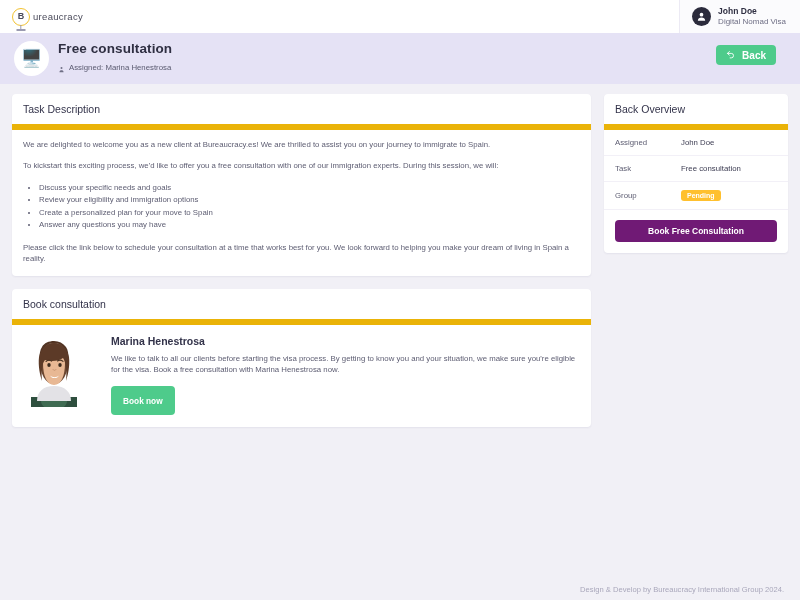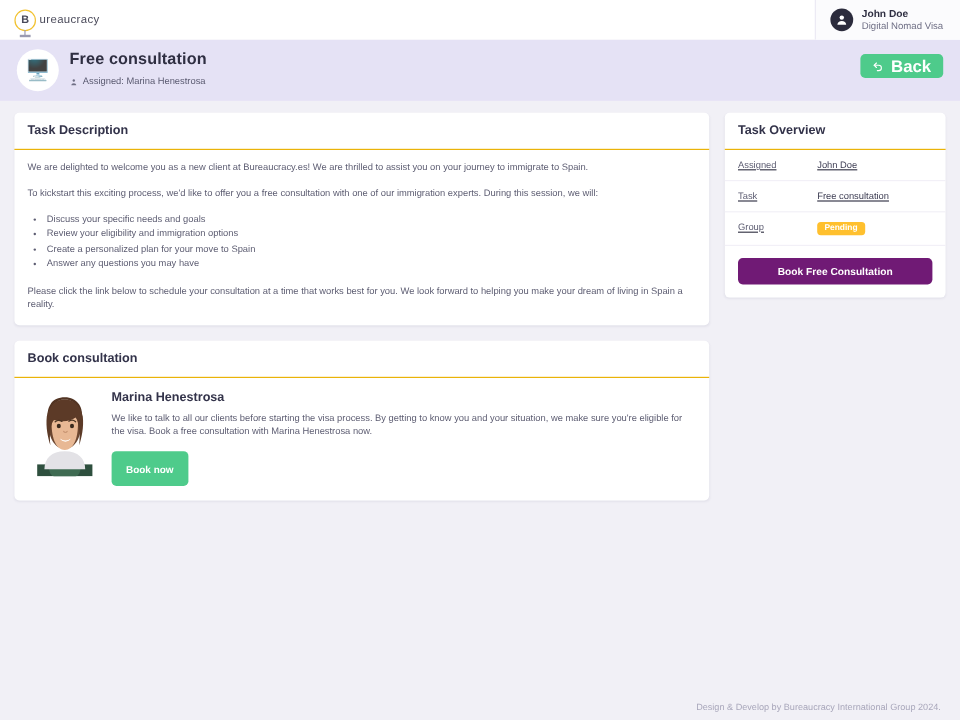--- a/index.html
+++ b/index.html
@@ -118,32 +118,32 @@
   }
   .assigned-row {
     display: flex;
     align-items: center;
     gap: 4px;
     margin-top: 3px;
   }
   .assigned-text { font-size: 7.8px; color: #5a5a70; }
   .back-btn {
     position: absolute;
-    right: 14px;
+    right: 24px;
     top: 12px;
     background: #4ecb8b;
     color: #ffffff;
     border: none;
     border-radius: 4px;
     height: 20px;
     padding: 0 10px;
     display: flex;
     align-items: center;
     gap: 7px;
-    font-size: 14px;
+    font-size: 10px;
     font-weight: bold;
     cursor: pointer;
     font-family: "Liberation Sans", sans-serif;
   }
 
   
   .content {
     display: flex;
     gap: 13px;
     padding: 10px 12px 0 12px;
@@ -152,23 +152,23 @@
   .col-main { width: 579px; }
   .col-side { width: 184px; }
 
   .card {
     background: #ffffff;
     border-radius: 4px;
     box-shadow: 0 1px 2px rgba(60,55,100,0.07);
   }
   .card-head {
     padding: 9px 11px;
-    border-bottom: 1px solid #eab308;
+    border-bottom: 6px solid #eab308;
     font-size: 10.5px;
-    font-weight: bold;
+    font-weight: normal;
     color: #33334a;
   }
   .card-body { padding: 9px 11px 11px 11px; }
 
   .para {
     font-size: 7.8px;
     color: #5d5d72;
     line-height: 1.45;
     margin-bottom: 10px;
   }
@@ -181,25 +181,24 @@
     font-size: 7.8px;
     color: #5d5d72;
     line-height: 1.62;
     list-style: disc;
   }
 
   
   .ov-row {
     display: flex;
     justify-content: space-between;
-    align-items: flex-start;
+    align-items: center;
     padding: 8px 11px;
     border-bottom: 1px solid #f2f0f7;
     font-size: 7.8px;
-    text-decoration: underline;
   }
   .ov-label { color: #5d5d72; }
   .ov-value { color: #3c3c52; width: 96px; }
   .badge {
     display: inline-block;
     background: #ffc02e;
     color: #ffffff;
     font-size: 7px;
     font-weight: bold;
     padding: 2px 6px;
@@ -216,21 +215,21 @@
     height: 22px;
     font-size: 8.5px;
     font-weight: bold;
     cursor: pointer;
     font-family: "Liberation Sans", sans-serif;
   }
 
   
   .consult-body {
     display: flex;
-    gap: 8px;
+    gap: 26px;
     padding: 10px 11px 12px 11px;
   }
   .photo {
     width: 62px;
     height: 72px;
     border-radius: 3px;
     position: relative;
     overflow: hidden;
     background: #ffffff;
     flex: 0 0 auto;
@@ -368,21 +367,21 @@
           <div class="consult-text">We like to talk to all our clients before starting the visa process. By getting to know you and your situation, we make sure you're eligible for the visa. Book a free consultation with Marina Henestrosa now.</div>
           <button class="btn-book">Book now</button>
         </div>
       </div>
     </div>
 
   </div>
 
   <div class="col-side">
     <div class="card">
-      <div class="card-head">Task Overview</div>
+      <div class="card-head">Back Overview</div>
 
       <div class="ov-row">
         <span class="ov-label">Assigned</span>
         <span class="ov-value">John Doe</span>
       </div>
 
       <div class="ov-row">
         <span class="ov-label">Task</span>
         <span class="ov-value">Free consultation</span>
       </div>

